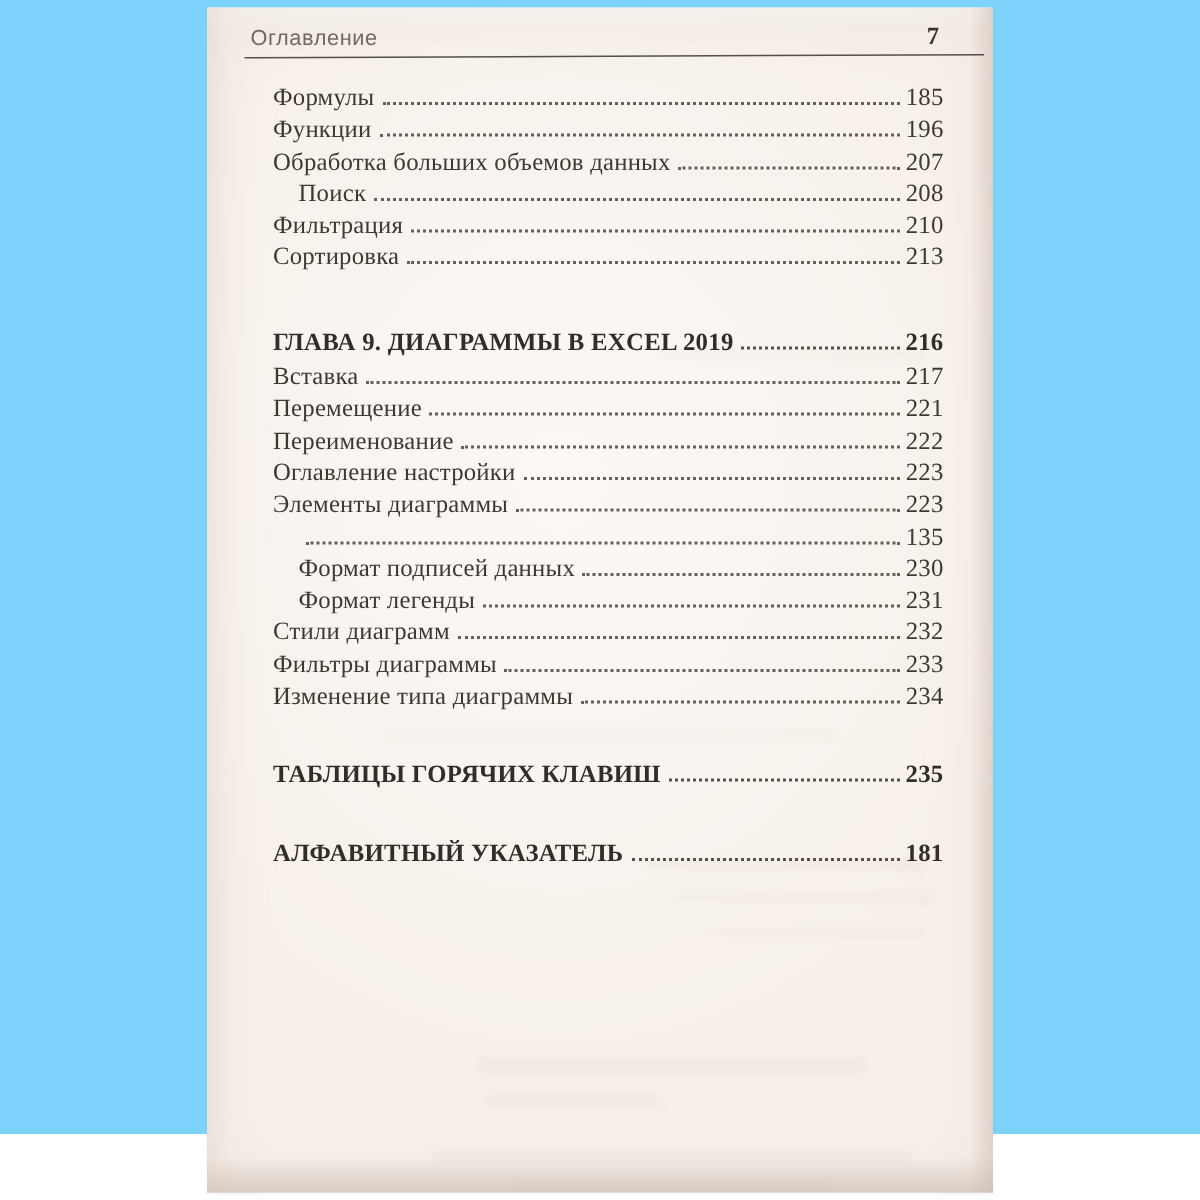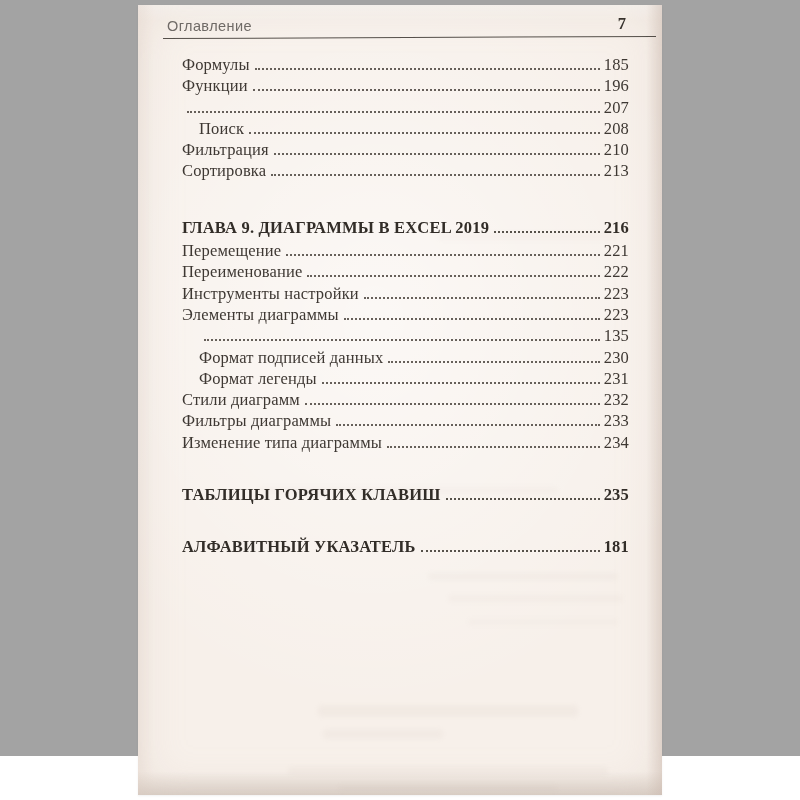--- a/index.html
+++ b/index.html
@@ -8,21 +8,21 @@
     width: 800px;
     height: 800px;
     background: #ffffff;
     overflow: hidden;
     font-family: "Liberation Serif", serif;
   }
   .stage {
     position: relative;
     width: 800px;
     height: 756px;
-    background: #a3a3a3;
+    background: #7dd3fc;
   }
   
   .photo-page {
     position: absolute;
     left: 138px;
     top: 5px;
     width: 524px;
     height: 790px;
     background-color: #f7f0ea;
     background-image:
@@ -127,20 +127,21 @@
           <span class="label">Формулы</span>
           <span class="leader"></span>
           <span class="pagenum">185</span>
         </div>
         <div class="toc-row entry level0">
           <span class="label">Функции</span>
           <span class="leader"></span>
           <span class="pagenum">196</span>
         </div>
         <div class="toc-row entry level0">
+          <span class="label">Обработка больших объемов данных</span>
           <span class="leader"></span>
           <span class="pagenum">207</span>
         </div>
         <div class="toc-row entry level1">
           <span class="label">Поиск</span>
           <span class="leader"></span>
           <span class="pagenum">208</span>
         </div>
         <div class="toc-row entry level0">
           <span class="label">Фильтрация</span>
@@ -151,31 +152,36 @@
           <span class="label">Сортировка</span>
           <span class="leader"></span>
           <span class="pagenum">213</span>
         </div>
         <div class="toc-row chapter level0">
           <span class="label">ГЛАВА 9. ДИАГРАММЫ В EXCEL 2019</span>
           <span class="leader"></span>
           <span class="pagenum">216</span>
         </div>
         <div class="toc-row entry level0">
+          <span class="label">Вставка</span>
+          <span class="leader"></span>
+          <span class="pagenum">217</span>
+        </div>
+        <div class="toc-row entry level0">
           <span class="label">Перемещение</span>
           <span class="leader"></span>
           <span class="pagenum">221</span>
         </div>
         <div class="toc-row entry level0">
           <span class="label">Переименование</span>
           <span class="leader"></span>
           <span class="pagenum">222</span>
         </div>
         <div class="toc-row entry level0">
-          <span class="label">Инструменты настройки</span>
+          <span class="label">Оглавление настройки</span>
           <span class="leader"></span>
           <span class="pagenum">223</span>
         </div>
         <div class="toc-row entry level0">
           <span class="label">Элементы диаграммы</span>
           <span class="leader"></span>
           <span class="pagenum">223</span>
         </div>
         <div class="toc-row entry level1">
           <span class="leader"></span>

